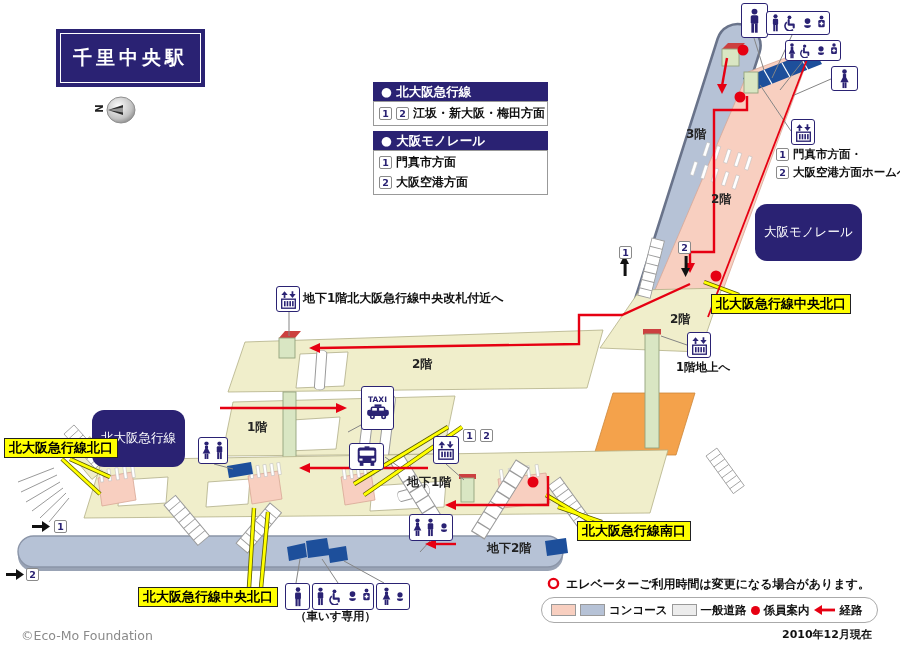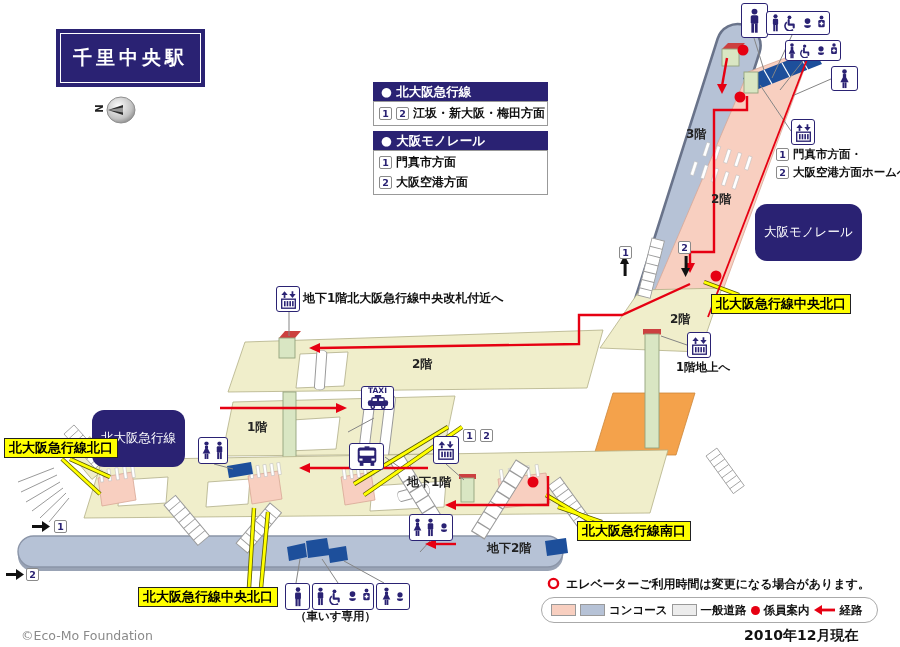--- a/index.html
+++ b/index.html
@@ -49,21 +49,21 @@
   .iconbox.colbox{flex-direction:column;gap:0}
   .taxitxt{font-size:7.5px;font-weight:bold;color:var(--navy);line-height:1}
   .note{position:absolute;font-weight:bold;color:#111;white-space:nowrap;z-index:6}
   .notebox{position:absolute;display:flex;flex-direction:column;gap:3px;z-index:6}
   .floor{position:absolute;font-weight:bold;font-size:12px;color:#222;white-space:nowrap;z-index:4}
   .legendpill{position:absolute;left:541px;top:597px;width:337px;height:26px;border:1.2px solid #aaa;
       border-radius:13px;display:flex;align-items:center;gap:4px;padding:0 9px;box-sizing:border-box;z-index:7}
   .sw{width:25px;height:12px;border:1px solid #999;box-sizing:border-box;flex:0 0 auto}
   .lt{font-size:11.5px;font-weight:bold;color:#111;white-space:nowrap}
   .copy{position:absolute;left:21px;top:628px;font-size:12.5px;color:#8a8a8a;z-index:7}
-  .dateof{position:absolute;left:744px;top:627px;font-size:14px;font-weight:bold;color:#111;z-index:7}
+  .dateof{position:absolute;left:782px;top:627px;font-size:11px;font-weight:bold;color:#111;z-index:7}
 </style>
 </head>
 <body>
 
 <div class="stage">
 
   <svg class="abs" width="900" height="647" viewBox="0 0 900 647" style="left:0;top:0;z-index:1">
     <defs>
       <radialGradient id="compassGrad" cx="40%" cy="35%" r="75%">
         <stop offset="0%" stop-color="#fdfdfd"></stop>
@@ -469,21 +469,21 @@
   <div class="iconbox" style="left:433px;top:436px;width:26px;height:28px">
     <svg width="20" height="22" viewBox="0 0 24 26">
         <use href="#sym-elev"></use>
       </svg>
   </div>
   <div class="abs row" style="left:463px;top:429px;z-index:6">
     <span class="numbox">1</span>
     <span class="numbox">2</span>
   </div>
 
-  <div class="iconbox colbox" style="left:361px;top:386px;width:33px;height:24px">
+  <div class="iconbox colbox" style="left:361px;top:386px;width:33px;height:44px">
     <span class="taxitxt">TAXI</span>
     <svg width="26" height="16" viewBox="0 0 30 18">
         <use href="#sym-car"></use>
       </svg>
   </div>
   <div class="iconbox" style="left:349px;top:443px;width:35px;height:27px">
     <svg width="26" height="21" viewBox="0 0 30 26">
         <use href="#sym-bus"></use>
       </svg>
   </div>

